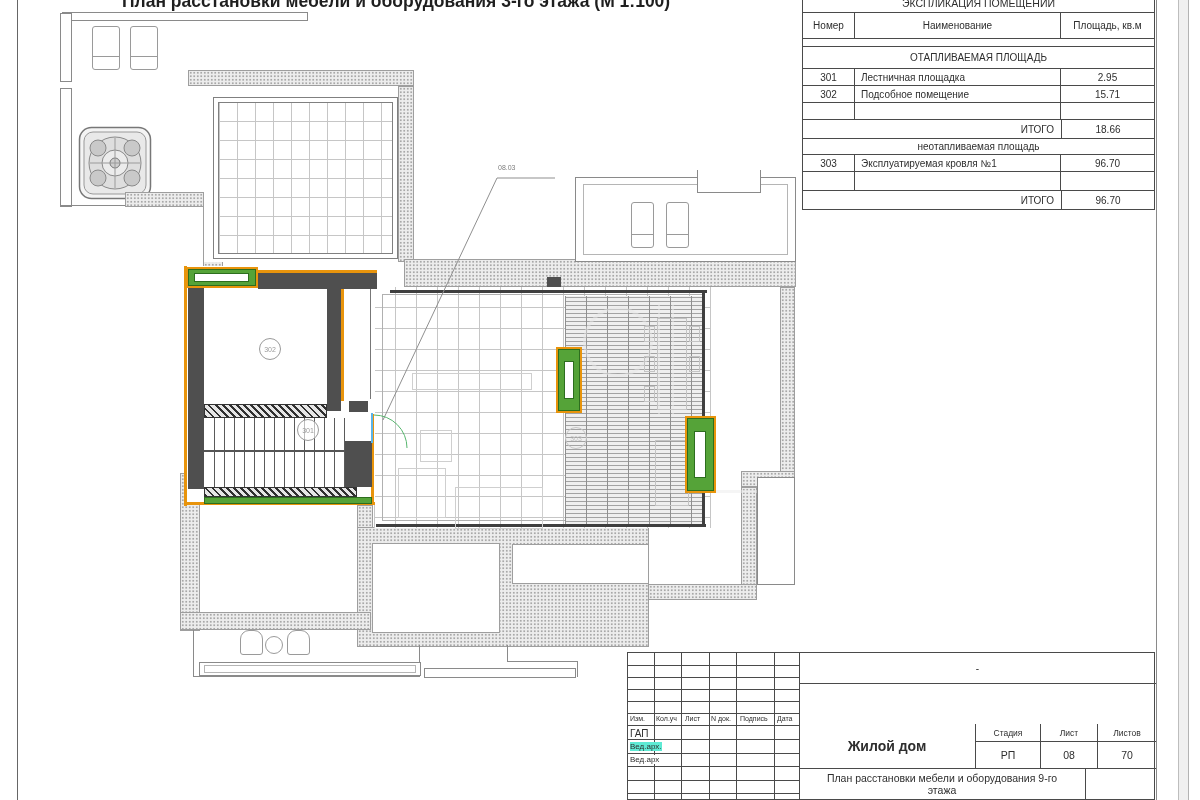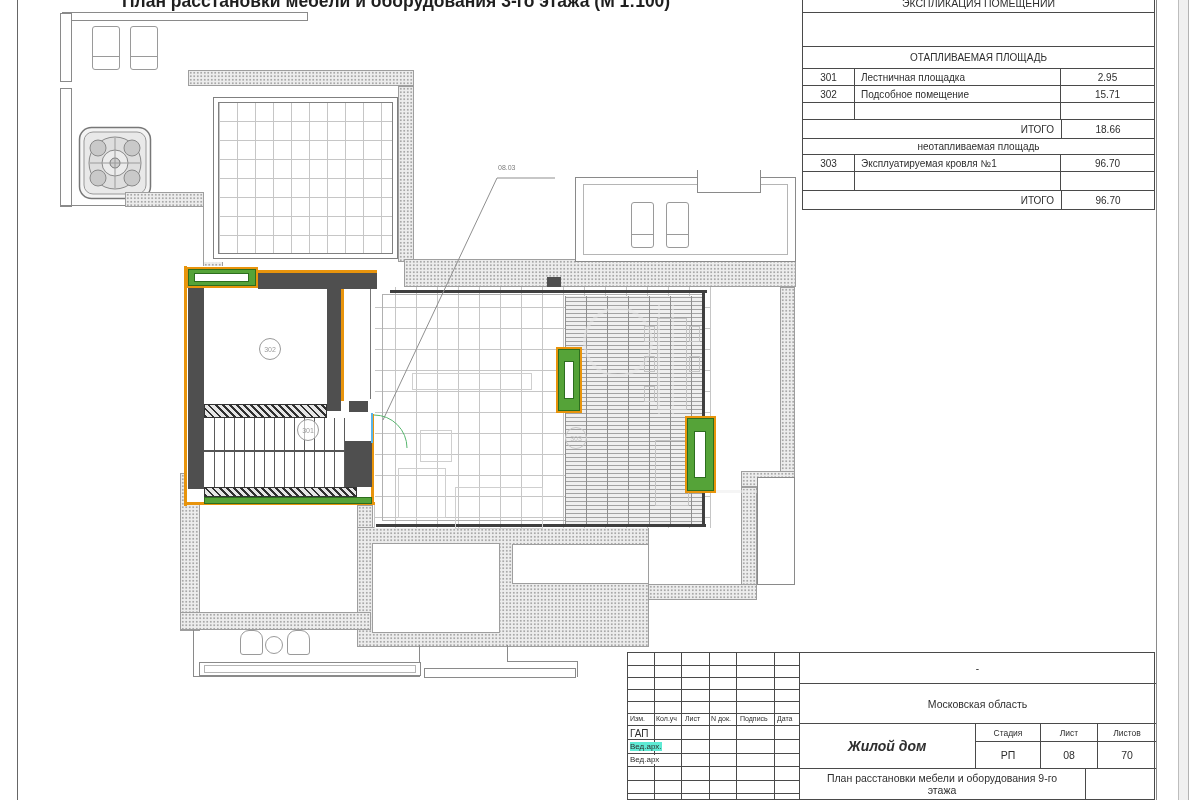--- a/index.html
+++ b/index.html
@@ -198,20 +198,25 @@
   <div class="thinline" style="left:507px;top:661px;width:71px;height:1px;"></div>
   <div class="thinline" style="left:577px;top:661px;width:1px;height:16px;"></div>
   <div class="chair" style="left:240px;top:630px;width:23px;height:25px;"></div>
   <div class="roundtable" style="left:265px;top:636px;width:18px;height:18px;"></div>
   <div class="chair" style="left:287px;top:630px;width:23px;height:25px;"></div>
 
   <div id="xtable">
     <div class="xrow" style="top:0;height:24px;justify-content:center;align-items:flex-end;border-bottom:1px solid #4a4a4a;">
       <span style="font-size:10.5px;padding-bottom:3px;">ЭКСПЛИКАЦИЯ ПОМЕЩЕНИЙ</span>
     </div>
+    <div class="xrow" style="top:24px;height:26px;">
+      <div class="xc1">Номер</div>
+      <div class="xc2" style="justify-content:center;padding-left:0;">Наименование</div>
+      <div class="xc3">Площадь, кв.м</div>
+    </div>
     <div class="xrow" style="top:50px;height:8px;"></div>
     <div class="xrow" style="top:58px;height:22px;justify-content:center;">
       <span>ОТАПЛИВАЕМАЯ ПЛОЩАДЬ</span>
     </div>
     <div class="xrow" style="top:80px;height:17px;">
       <div class="xc1">301</div>
       <div class="xc2">Лестничная площадка</div>
       <div class="xc3">2.95</div>
     </div>
     <div class="xrow" style="top:97px;height:17px;">
@@ -273,22 +278,21 @@
     <div class="tb-txt" style="left:57px;top:62px;font-size:7px;">Лист</div>
     <div class="tb-txt" style="left:83px;top:62px;font-size:7px;">N док.</div>
     <div class="tb-txt" style="left:112px;top:62px;font-size:7px;">Подпись</div>
     <div class="tb-txt" style="left:149px;top:62px;font-size:7px;">Дата</div>
 
     <div class="tb-txt" style="left:2px;top:75px;font-size:10px;background:#fff;">ГАП</div>
     <div class="tb-txt" style="left:2px;top:89px;font-size:8px;background:#5eead4;">Вед.арх.</div>
     <div class="tb-txt" style="left:2px;top:102px;font-size:8px;background:#fff;">Вед.арх</div>
 
     <div class="abs" style="left:171px;top:0;width:357px;height:31px;border-bottom:1px solid #4a4a4a;display:flex;align-items:center;justify-content:center;font-size:10px;box-sizing:border-box;">-</div>
-    <div class="abs" style="left:171px;top:31px;width:357px;height:40px;border-bottom:1px solid #4a4a4a;display:flex;align-items:center;justify-content:center;font-size:10.5px;box-sizing:border-box;">Московская область</div>
-    <div class="abs" style="left:171px;top:71px;width:177px;height:45px;border-right:1px solid #4a4a4a;border-bottom:1px solid #4a4a4a;display:flex;align-items:center;justify-content:center;font-size:14px;font-weight:600;box-sizing:border-box;font-style:italic;">Жилой дом</div>
+    <div class="abs" style="left:171px;top:71px;width:177px;height:45px;border-right:1px solid #4a4a4a;border-bottom:1px solid #4a4a4a;display:flex;align-items:center;justify-content:center;font-size:14px;font-weight:600;box-sizing:border-box;">Жилой дом</div>
     <div class="abs" style="left:348px;top:71px;width:65px;height:18px;border-right:1px solid #4a4a4a;border-bottom:1px solid #4a4a4a;display:flex;align-items:center;justify-content:center;font-size:8.5px;box-sizing:border-box;">Стадия</div>
     <div class="abs" style="left:413px;top:71px;width:57px;height:18px;border-right:1px solid #4a4a4a;border-bottom:1px solid #4a4a4a;display:flex;align-items:center;justify-content:center;font-size:8.5px;box-sizing:border-box;">Лист</div>
     <div class="abs" style="left:470px;top:71px;width:58px;height:18px;border-bottom:1px solid #4a4a4a;display:flex;align-items:center;justify-content:center;font-size:8.5px;box-sizing:border-box;">Листов</div>
     <div class="abs" style="left:348px;top:89px;width:65px;height:27px;border-right:1px solid #4a4a4a;border-bottom:1px solid #4a4a4a;display:flex;align-items:center;justify-content:center;font-size:10.5px;box-sizing:border-box;">РП</div>
     <div class="abs" style="left:413px;top:89px;width:57px;height:27px;border-right:1px solid #4a4a4a;border-bottom:1px solid #4a4a4a;display:flex;align-items:center;justify-content:center;font-size:10.5px;box-sizing:border-box;">08</div>
     <div class="abs" style="left:470px;top:89px;width:58px;height:27px;border-bottom:1px solid #4a4a4a;display:flex;align-items:center;justify-content:center;font-size:10.5px;box-sizing:border-box;">70</div>
     <div class="abs" style="left:171px;top:116px;width:287px;height:32px;border-right:1px solid #4a4a4a;display:flex;align-items:flex-start;justify-content:center;text-align:center;font-size:10.5px;padding:3px 26px 0 26px;box-sizing:border-box;">План расстановки мебели и оборудования 9-го этажа</div>
   </div>
 
 </div>

